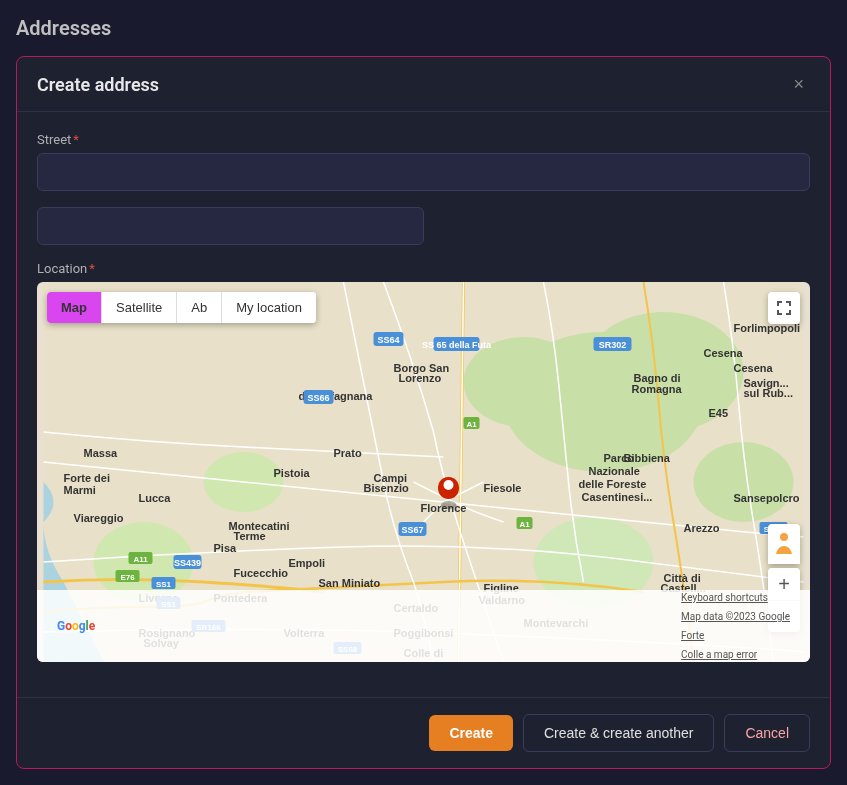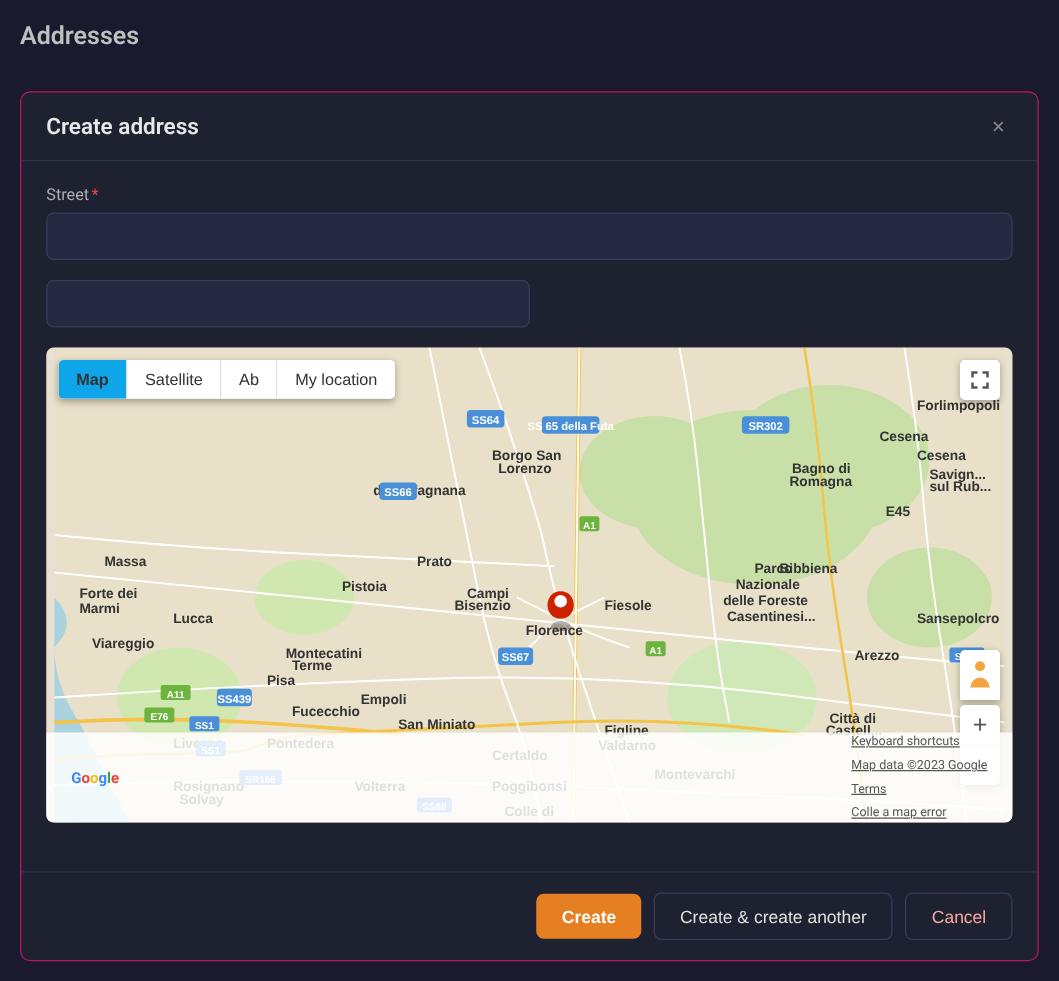--- a/index.html
+++ b/index.html
@@ -10,21 +10,21 @@
       width: 847px;
       height: 785px;
       display: flex;
       flex-direction: column;
       padding: 16px;
     }
     .page-title {
       font-size: 20px;
       font-weight: 600;
       color: #c0c0c0;
-      margin-bottom: 33px;
+      margin-bottom: 16px;
     }
     .modal {
       background: #1e2130;
       border-radius: 8px;
       border: 1px solid #be185d;
       overflow: hidden;
       flex: 1;
       display: flex;
       flex-direction: column;
     }
@@ -115,21 +115,21 @@
     .map-tab {
       padding: 8px 14px;
       font-size: 13px;
       cursor: pointer;
       border: none;
       background: white;
       color: #333;
       font-weight: 500;
     }
     .map-tab.active {
-      background: #0ea5e9;
+      background: #d946ef;
       font-weight: 600;
     }
     .map-tab-divider {
       width: 1px;
       background: #ddd;
       align-self: stretch;
     }
     .map-fullscreen-btn {
       position: absolute;
       top: 10px;
@@ -282,20 +282,23 @@
         <span>Street</span><span class="required-star">*</span>
       </label>
       <input class="form-input street-input" type="text" value="" style="">
     </div>
 
     <div class="form-group">
       <input class="form-input zip-input" type="text" value="" style="">
     </div>
 
     <div class="location-section">
+      <label class="form-label">
+        <span>Location</span><span class="required-star">*</span>
+      </label>
       <div class="map-container">
         
         <div class="map-tabs">
           <button class="map-tab active">Map</button>
           <div class="map-tab-divider"></div>
           <button class="map-tab">Satellite</button>
           <div class="map-tab-divider"></div>
           <button class="map-tab">Ab</button>
           <div class="map-tab-divider"></div>
           <button class="map-tab">My location</button>
@@ -450,21 +453,21 @@
         </div>
 
         
         <div class="map-footer">
           <div class="google-logo">
             <span class="g">G</span><span class="o1">o</span><span class="o2">o</span><span class="g2">g</span><span class="l">l</span><span class="e">e</span>
           </div>
           <div class="map-footer-links">
             <span>Keyboard shortcuts</span>
             <span>Map data ©2023 Google</span>
-            <span>Terms</span>
+            <span>Forte</span>
             <span>Colle a map error</span>
           </div>
         </div>
       </div>
     </div>
   </div>
 
   <div class="modal-footer">
     <button class="btn-create">Create</button>
     <button class="btn-create-another">Create &amp; create another</button>

